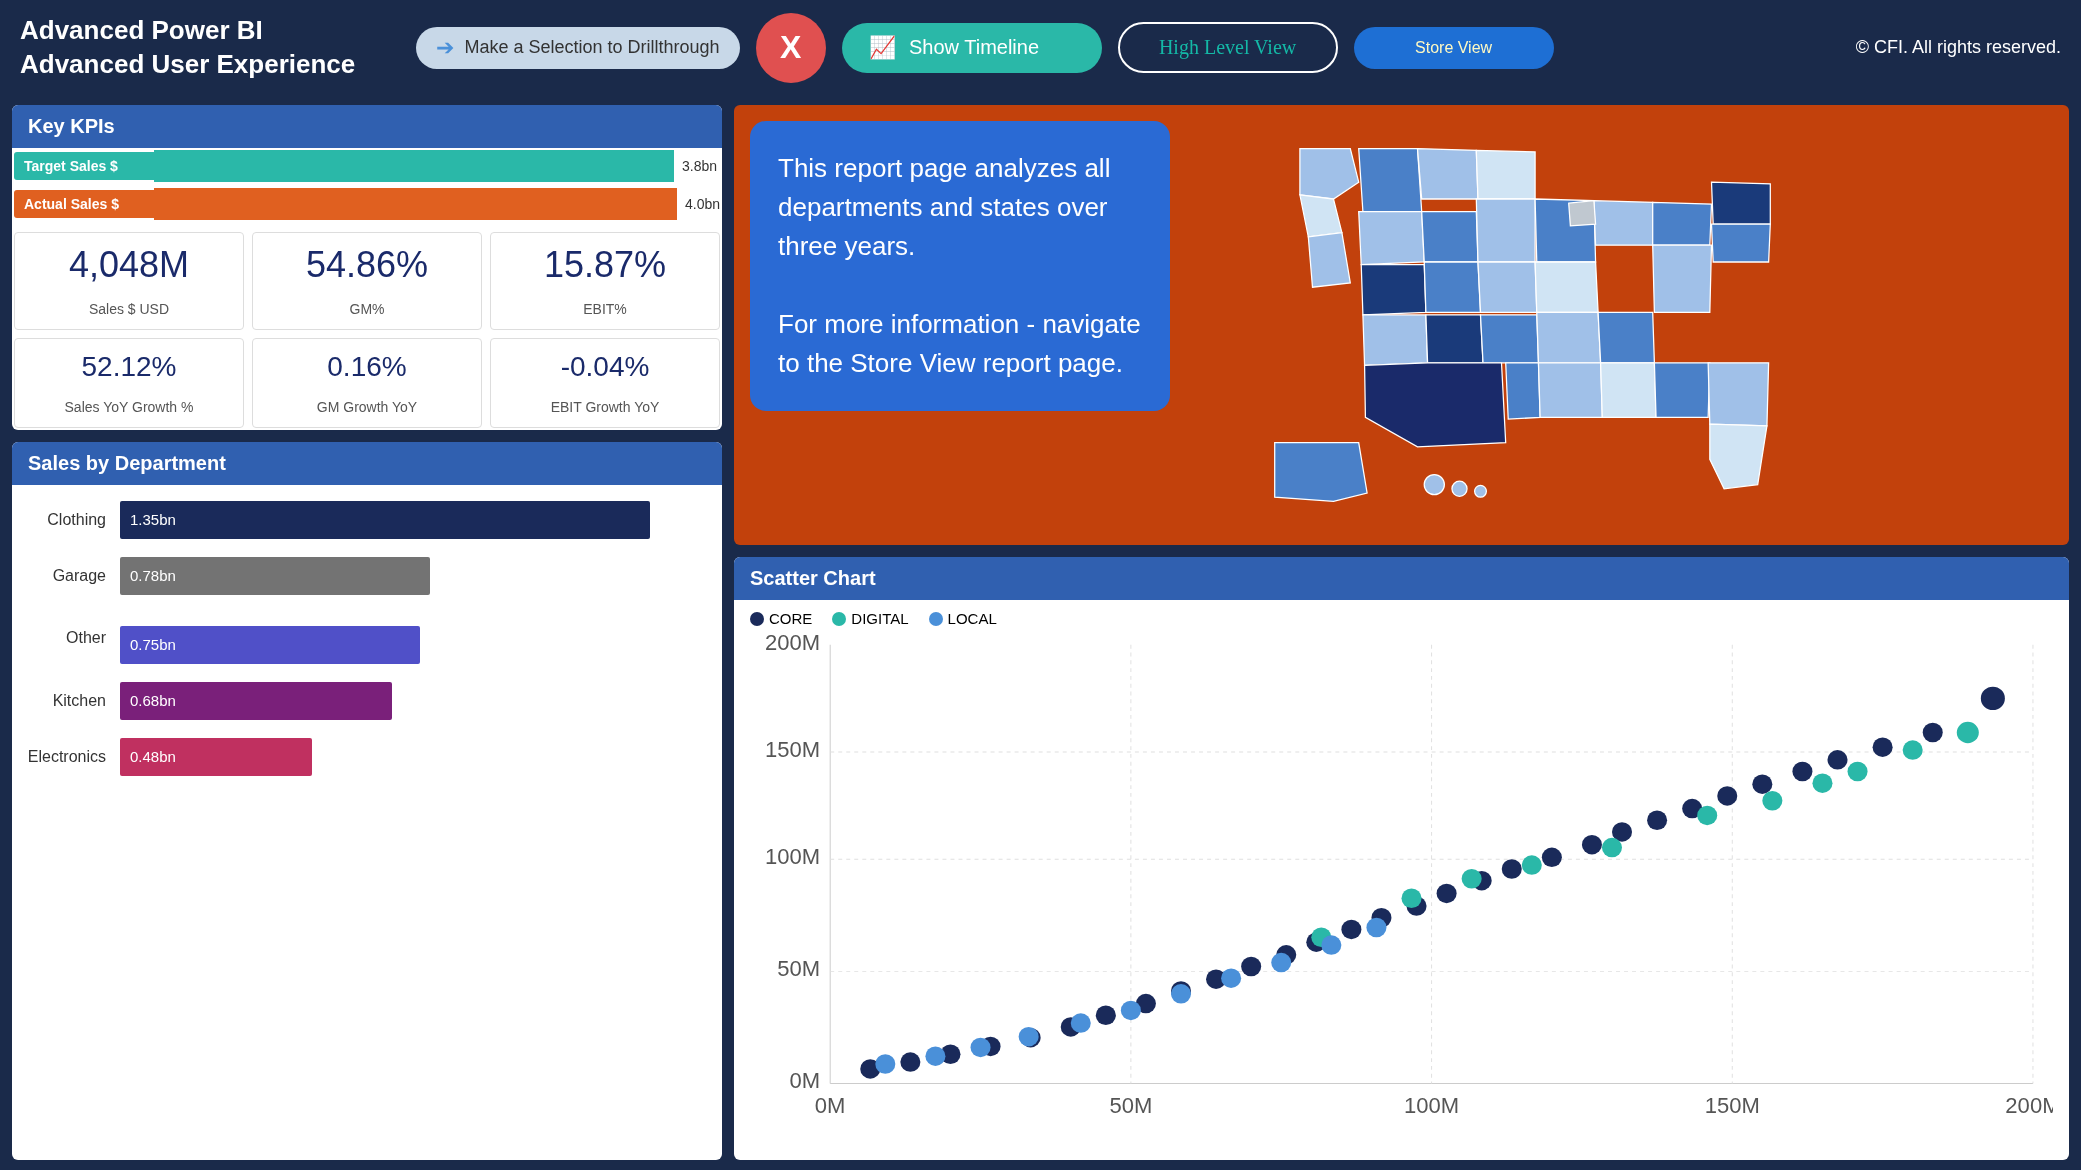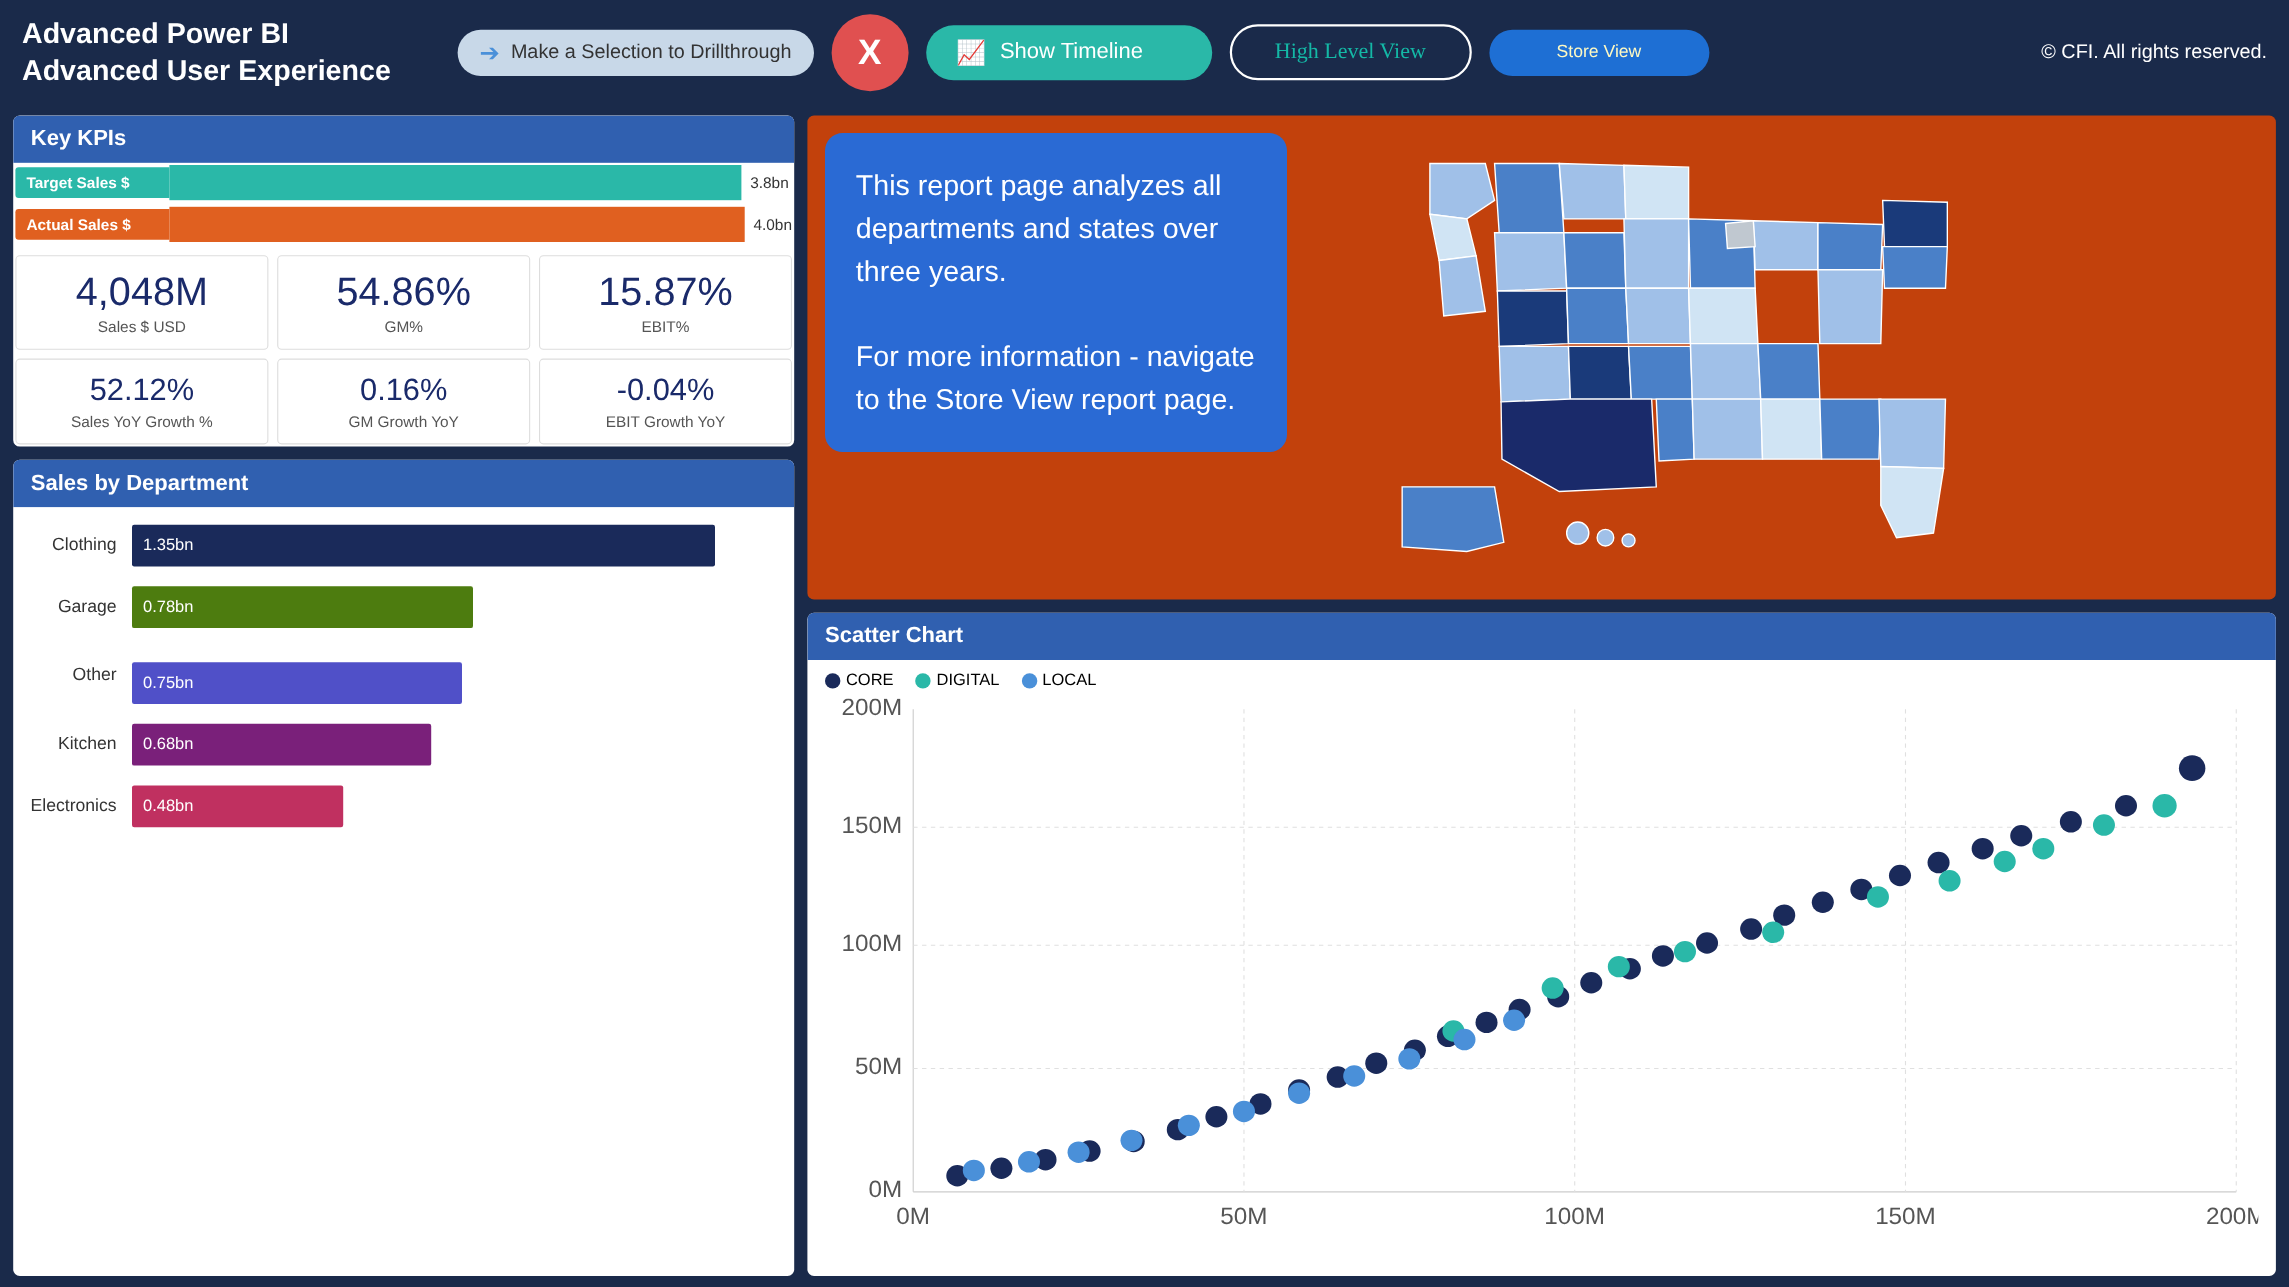--- a/index.html
+++ b/index.html
@@ -190,21 +190,21 @@
     }
     .kpi-cell-big {
       font-size: 36px;
       font-weight: 300;
       color: #1a2a6a;
       line-height: 1.1;
     }
     .kpi-cell-label {
       font-size: 14px;
       color: #555;
-      margin-top: 4px;
+      margin-top: 16px;
     }
     .kpi-cell-medium {
       font-size: 28px;
       font-weight: 300;
       color: #1a2a6a;
     }
 
     
     .dept-panel { flex: 1; }
     .dept-bar-container {
@@ -368,21 +368,21 @@
 
     <div class="panel dept-panel">
       <div class="panel-header">Sales by Department</div>
       <div class="panel-body dept-bar-container">
         <div class="dept-row">
           <div class="dept-label">Clothing</div>
           <div class="dept-bar" style="background:#1a2a5a; width:530px;">1.35bn</div>
         </div>
         <div class="dept-row">
           <div class="dept-label">Garage</div>
-          <div class="dept-bar" style="background:#4d7c0f; width:310px;">0.78bn</div>
+          <div class="dept-bar" style="background:#737373; width:310px;">0.78bn</div>
         </div>
         <div class="dept-row">
           <div class="dept-label">Other</div>
           <div class="dept-bar" style="background:#5050c8; width:300px;margin-top:13px;">0.75bn</div>
         </div>
         <div class="dept-row">
           <div class="dept-label">Kitchen</div>
           <div class="dept-bar" style="background:#7a207a; width:272px;">0.68bn</div>
         </div>
         <div class="dept-row">

